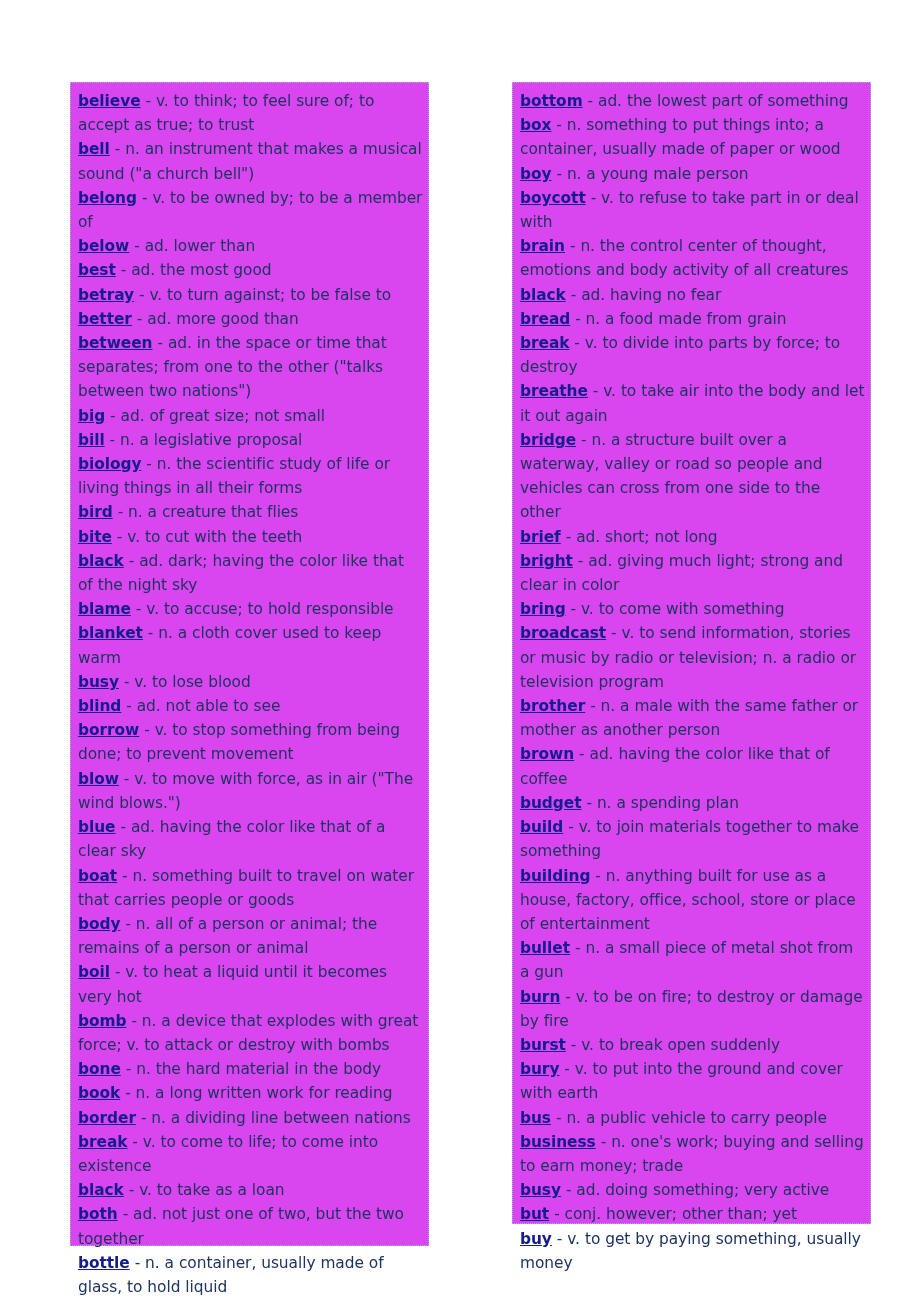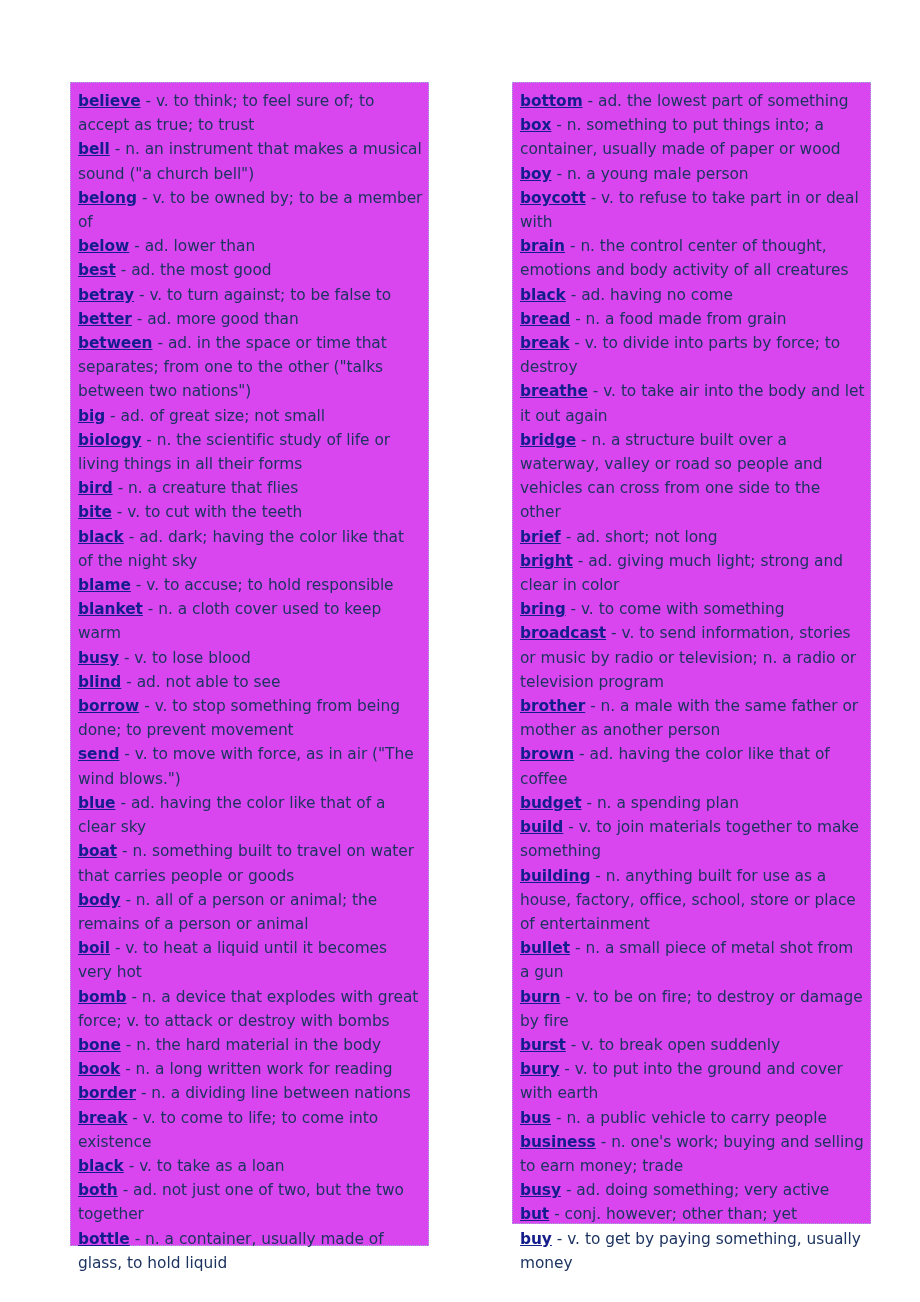--- a/index.html
+++ b/index.html
@@ -69,51 +69,52 @@
   <div class="glossary-box" id="col-left">
       <p class="entry"><span class="term">believe</span><span class="sep"> - </span><span class="gloss">v. to think; to feel sure of; to accept as true; to trust</span></p>
       <p class="entry"><span class="term">bell</span><span class="sep"> - </span><span class="gloss">n. an instrument that makes a musical sound ("a church bell")</span></p>
       <p class="entry"><span class="term">belong</span><span class="sep"> - </span><span class="gloss">v. to be owned by; to be a member of</span></p>
       <p class="entry"><span class="term">below</span><span class="sep"> - </span><span class="gloss">ad. lower than</span></p>
       <p class="entry"><span class="term">best</span><span class="sep"> - </span><span class="gloss">ad. the most good</span></p>
       <p class="entry"><span class="term">betray</span><span class="sep"> - </span><span class="gloss">v. to turn against; to be false to</span></p>
       <p class="entry"><span class="term">better</span><span class="sep"> - </span><span class="gloss">ad. more good than</span></p>
       <p class="entry"><span class="term">between</span><span class="sep"> - </span><span class="gloss">ad. in the space or time that separates; from one to the other ("talks between two nations")</span></p>
       <p class="entry"><span class="term">big</span><span class="sep"> - </span><span class="gloss">ad. of great size; not small</span></p>
+      <p class="entry"><span class="term">bill</span><span class="sep"> - </span><span class="gloss">n. a legislative proposal</span></p>
       <p class="entry"><span class="term">biology</span><span class="sep"> - </span><span class="gloss">n. the scientific study of life or living things in all their forms</span></p>
       <p class="entry"><span class="term">bird</span><span class="sep"> - </span><span class="gloss">n. a creature that flies</span></p>
       <p class="entry"><span class="term">bite</span><span class="sep"> - </span><span class="gloss">v. to cut with the teeth</span></p>
       <p class="entry"><span class="term">black</span><span class="sep"> - </span><span class="gloss">ad. dark; having the color like that of the night sky</span></p>
       <p class="entry"><span class="term">blame</span><span class="sep"> - </span><span class="gloss">v. to accuse; to hold responsible</span></p>
       <p class="entry"><span class="term">blanket</span><span class="sep"> - </span><span class="gloss">n. a cloth cover used to keep warm</span></p>
       <p class="entry"><span class="term">busy</span><span class="sep"> - </span><span class="gloss">v. to lose blood</span></p>
       <p class="entry"><span class="term">blind</span><span class="sep"> - </span><span class="gloss">ad. not able to see</span></p>
       <p class="entry"><span class="term">borrow</span><span class="sep"> - </span><span class="gloss">v. to stop something from being done; to prevent movement</span></p>
-      <p class="entry"><span class="term">send</span><span class="sep"> - </span><span class="gloss">v. to move with force, as in air ("The wind blows.")</span></p>
+      <p class="entry"><span class="term">blow</span><span class="sep"> - </span><span class="gloss">v. to move with force, as in air ("The wind blows.")</span></p>
       <p class="entry"><span class="term">blue</span><span class="sep"> - </span><span class="gloss">ad. having the color like that of a clear sky</span></p>
       <p class="entry"><span class="term">boat</span><span class="sep"> - </span><span class="gloss">n. something built to travel on water that carries people or goods</span></p>
       <p class="entry"><span class="term">body</span><span class="sep"> - </span><span class="gloss">n. all of a person or animal; the remains of a person or animal</span></p>
       <p class="entry"><span class="term">boil</span><span class="sep"> - </span><span class="gloss">v. to heat a liquid until it becomes very hot</span></p>
       <p class="entry"><span class="term">bomb</span><span class="sep"> - </span><span class="gloss">n. a device that explodes with great force; v. to attack or destroy with bombs</span></p>
       <p class="entry"><span class="term">bone</span><span class="sep"> - </span><span class="gloss">n. the hard material in the body</span></p>
       <p class="entry"><span class="term">book</span><span class="sep"> - </span><span class="gloss">n. a long written work for reading</span></p>
       <p class="entry"><span class="term">border</span><span class="sep"> - </span><span class="gloss">n. a dividing line between nations</span></p>
       <p class="entry"><span class="term">break</span><span class="sep"> - </span><span class="gloss">v. to come to life; to come into existence</span></p>
       <p class="entry"><span class="term">black</span><span class="sep"> - </span><span class="gloss">v. to take as a loan</span></p>
       <p class="entry"><span class="term">both</span><span class="sep"> - </span><span class="gloss">ad. not just one of two, but the two together</span></p>
       <p class="entry"><span class="term">bottle</span><span class="sep"> - </span><span class="gloss">n. a container, usually made of glass, to hold liquid</span></p>
     </div>
 
   <div class="glossary-box" id="col-right">
       <p class="entry"><span class="term">bottom</span><span class="sep"> - </span><span class="gloss">ad. the lowest part of something</span></p>
       <p class="entry"><span class="term">box</span><span class="sep"> - </span><span class="gloss">n. something to put things into; a container, usually made of paper or wood</span></p>
       <p class="entry"><span class="term">boy</span><span class="sep"> - </span><span class="gloss">n. a young male person</span></p>
       <p class="entry"><span class="term">boycott</span><span class="sep"> - </span><span class="gloss">v. to refuse to take part in or deal with</span></p>
       <p class="entry"><span class="term">brain</span><span class="sep"> - </span><span class="gloss">n. the control center of thought, emotions and body activity of all creatures</span></p>
-      <p class="entry"><span class="term">black</span><span class="sep"> - </span><span class="gloss">ad. having no come</span></p>
+      <p class="entry"><span class="term">black</span><span class="sep"> - </span><span class="gloss">ad. having no fear</span></p>
       <p class="entry"><span class="term">bread</span><span class="sep"> - </span><span class="gloss">n. a food made from grain</span></p>
       <p class="entry"><span class="term">break</span><span class="sep"> - </span><span class="gloss">v. to divide into parts by force; to destroy</span></p>
       <p class="entry"><span class="term">breathe</span><span class="sep"> - </span><span class="gloss">v. to take air into the body and let it out again</span></p>
       <p class="entry"><span class="term">bridge</span><span class="sep"> - </span><span class="gloss">n. a structure built over a waterway, valley or road so people and vehicles can cross from one side to the other</span></p>
       <p class="entry"><span class="term">brief</span><span class="sep"> - </span><span class="gloss">ad. short; not long</span></p>
       <p class="entry"><span class="term">bright</span><span class="sep"> - </span><span class="gloss">ad. giving much light; strong and clear in color</span></p>
       <p class="entry"><span class="term">bring</span><span class="sep"> - </span><span class="gloss">v. to come with something</span></p>
       <p class="entry"><span class="term">broadcast</span><span class="sep"> - </span><span class="gloss">v. to send information, stories or music by radio or television; n. a radio or television program</span></p>
       <p class="entry"><span class="term">brother</span><span class="sep"> - </span><span class="gloss">n. a male with the same father or mother as another person</span></p>
       <p class="entry"><span class="term">brown</span><span class="sep"> - </span><span class="gloss">ad. having the color like that of coffee</span></p>

